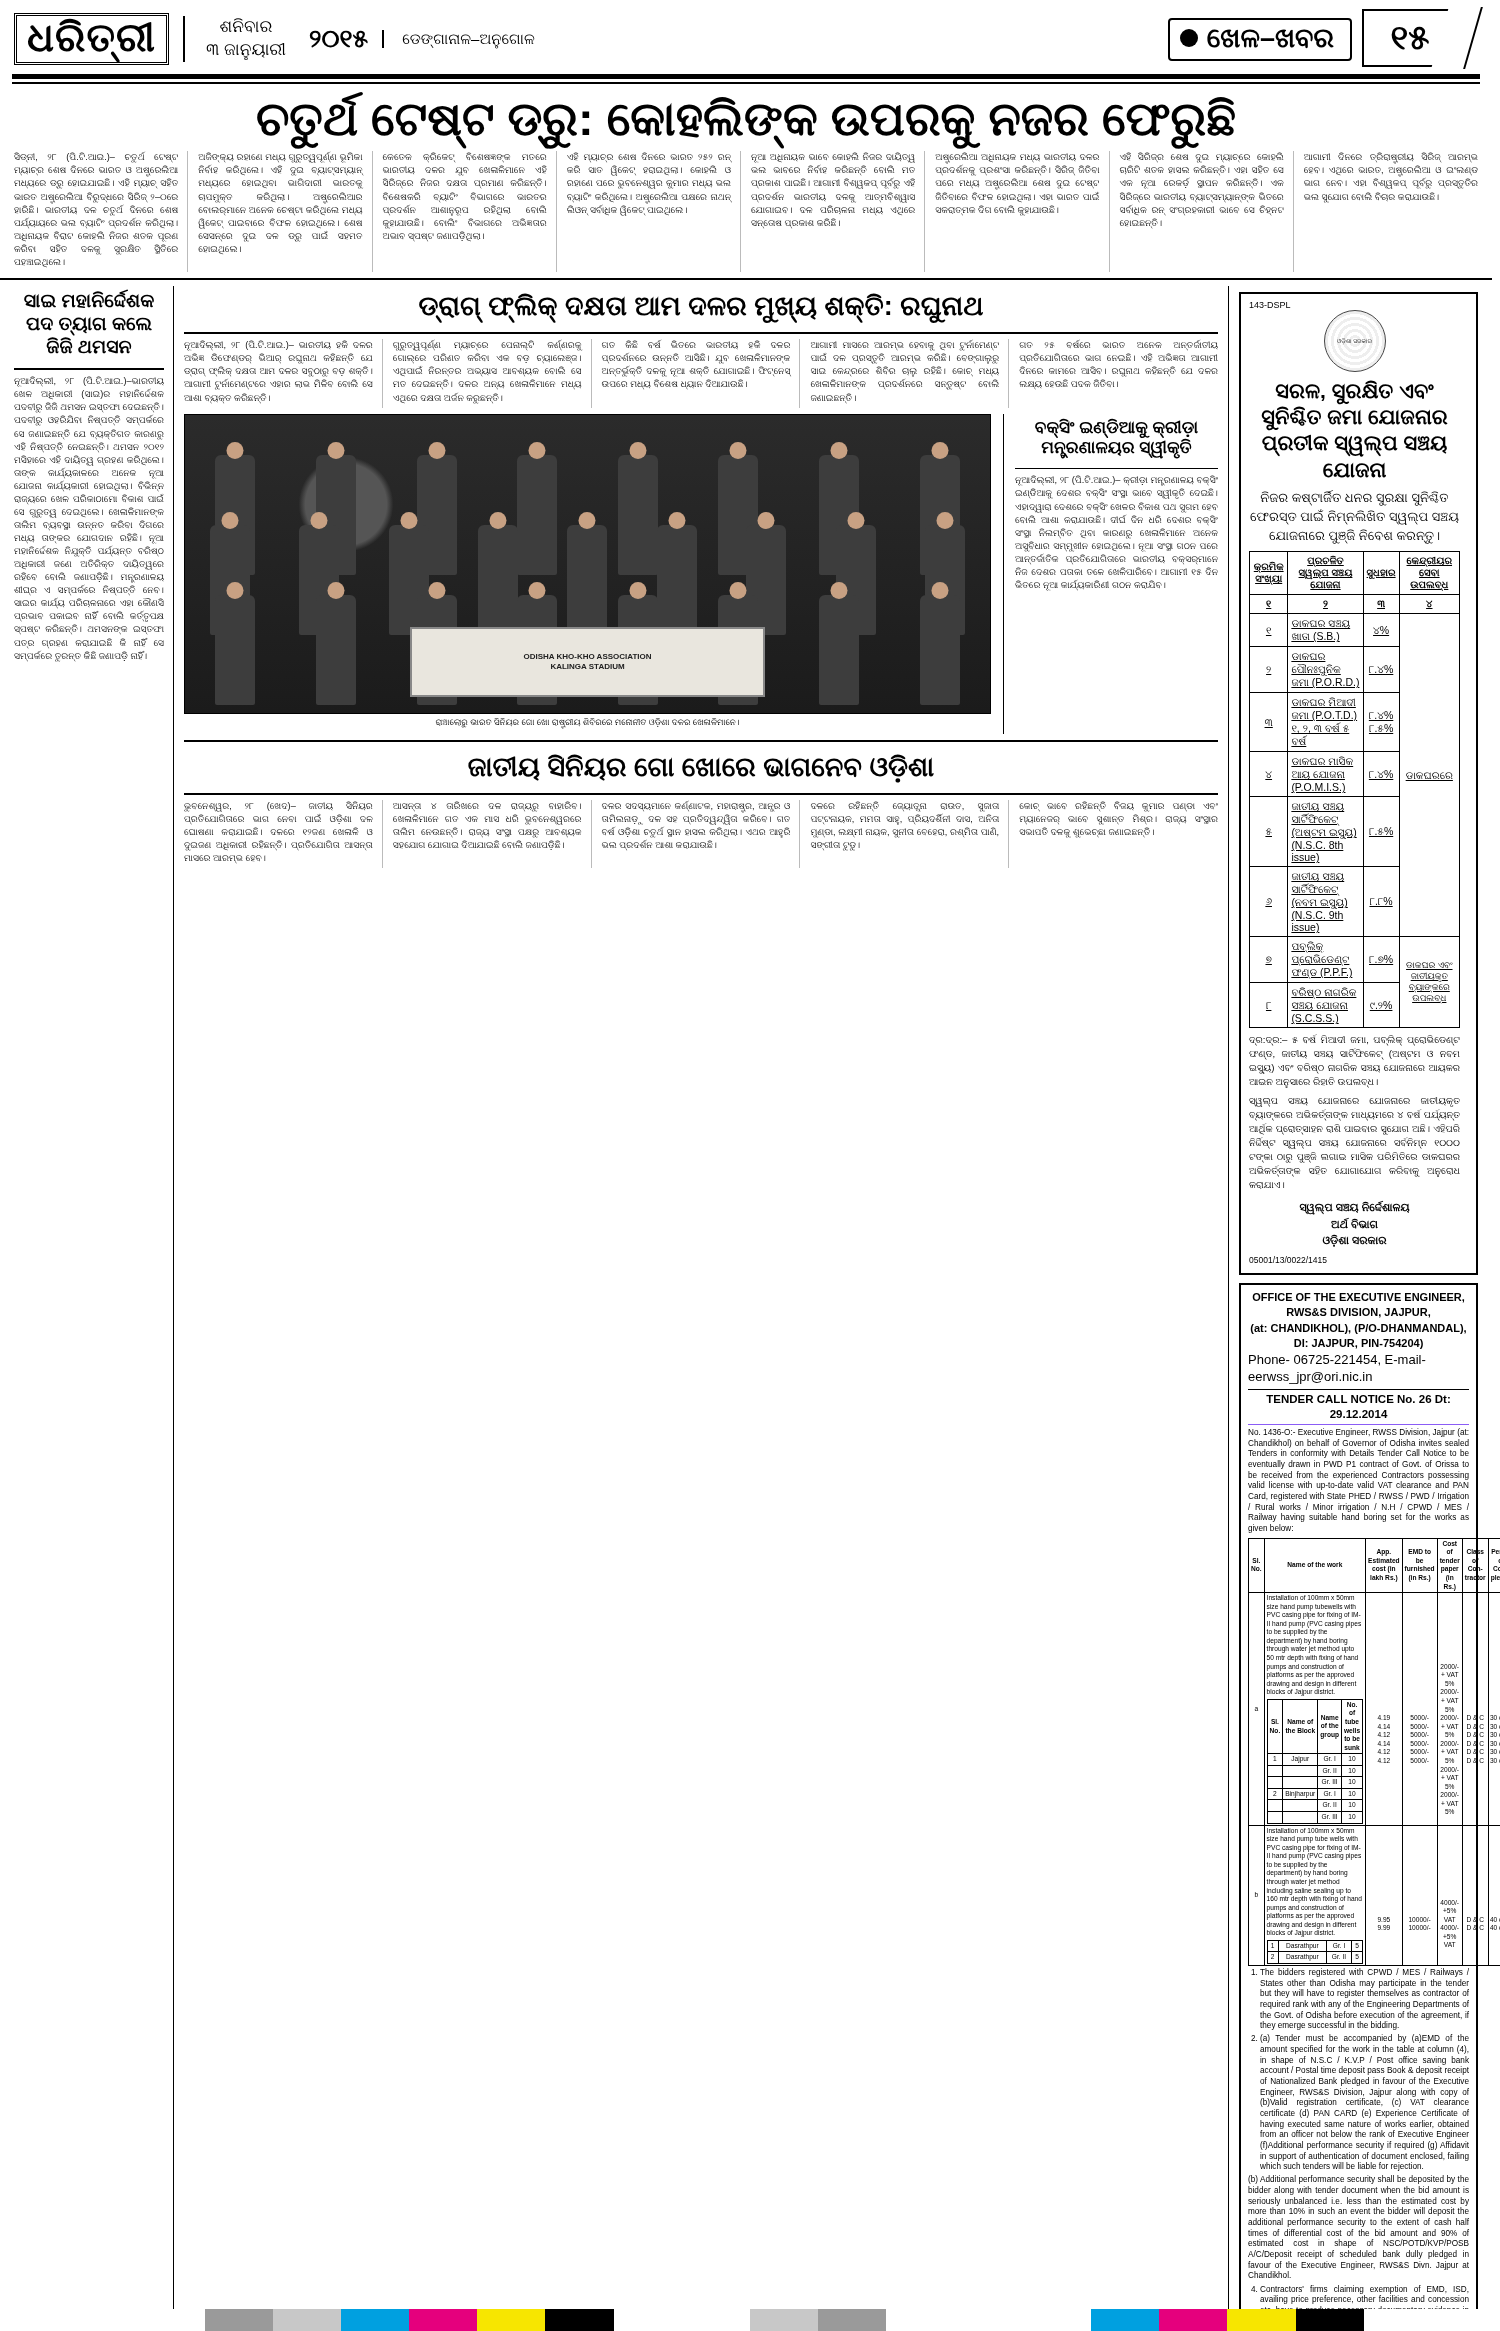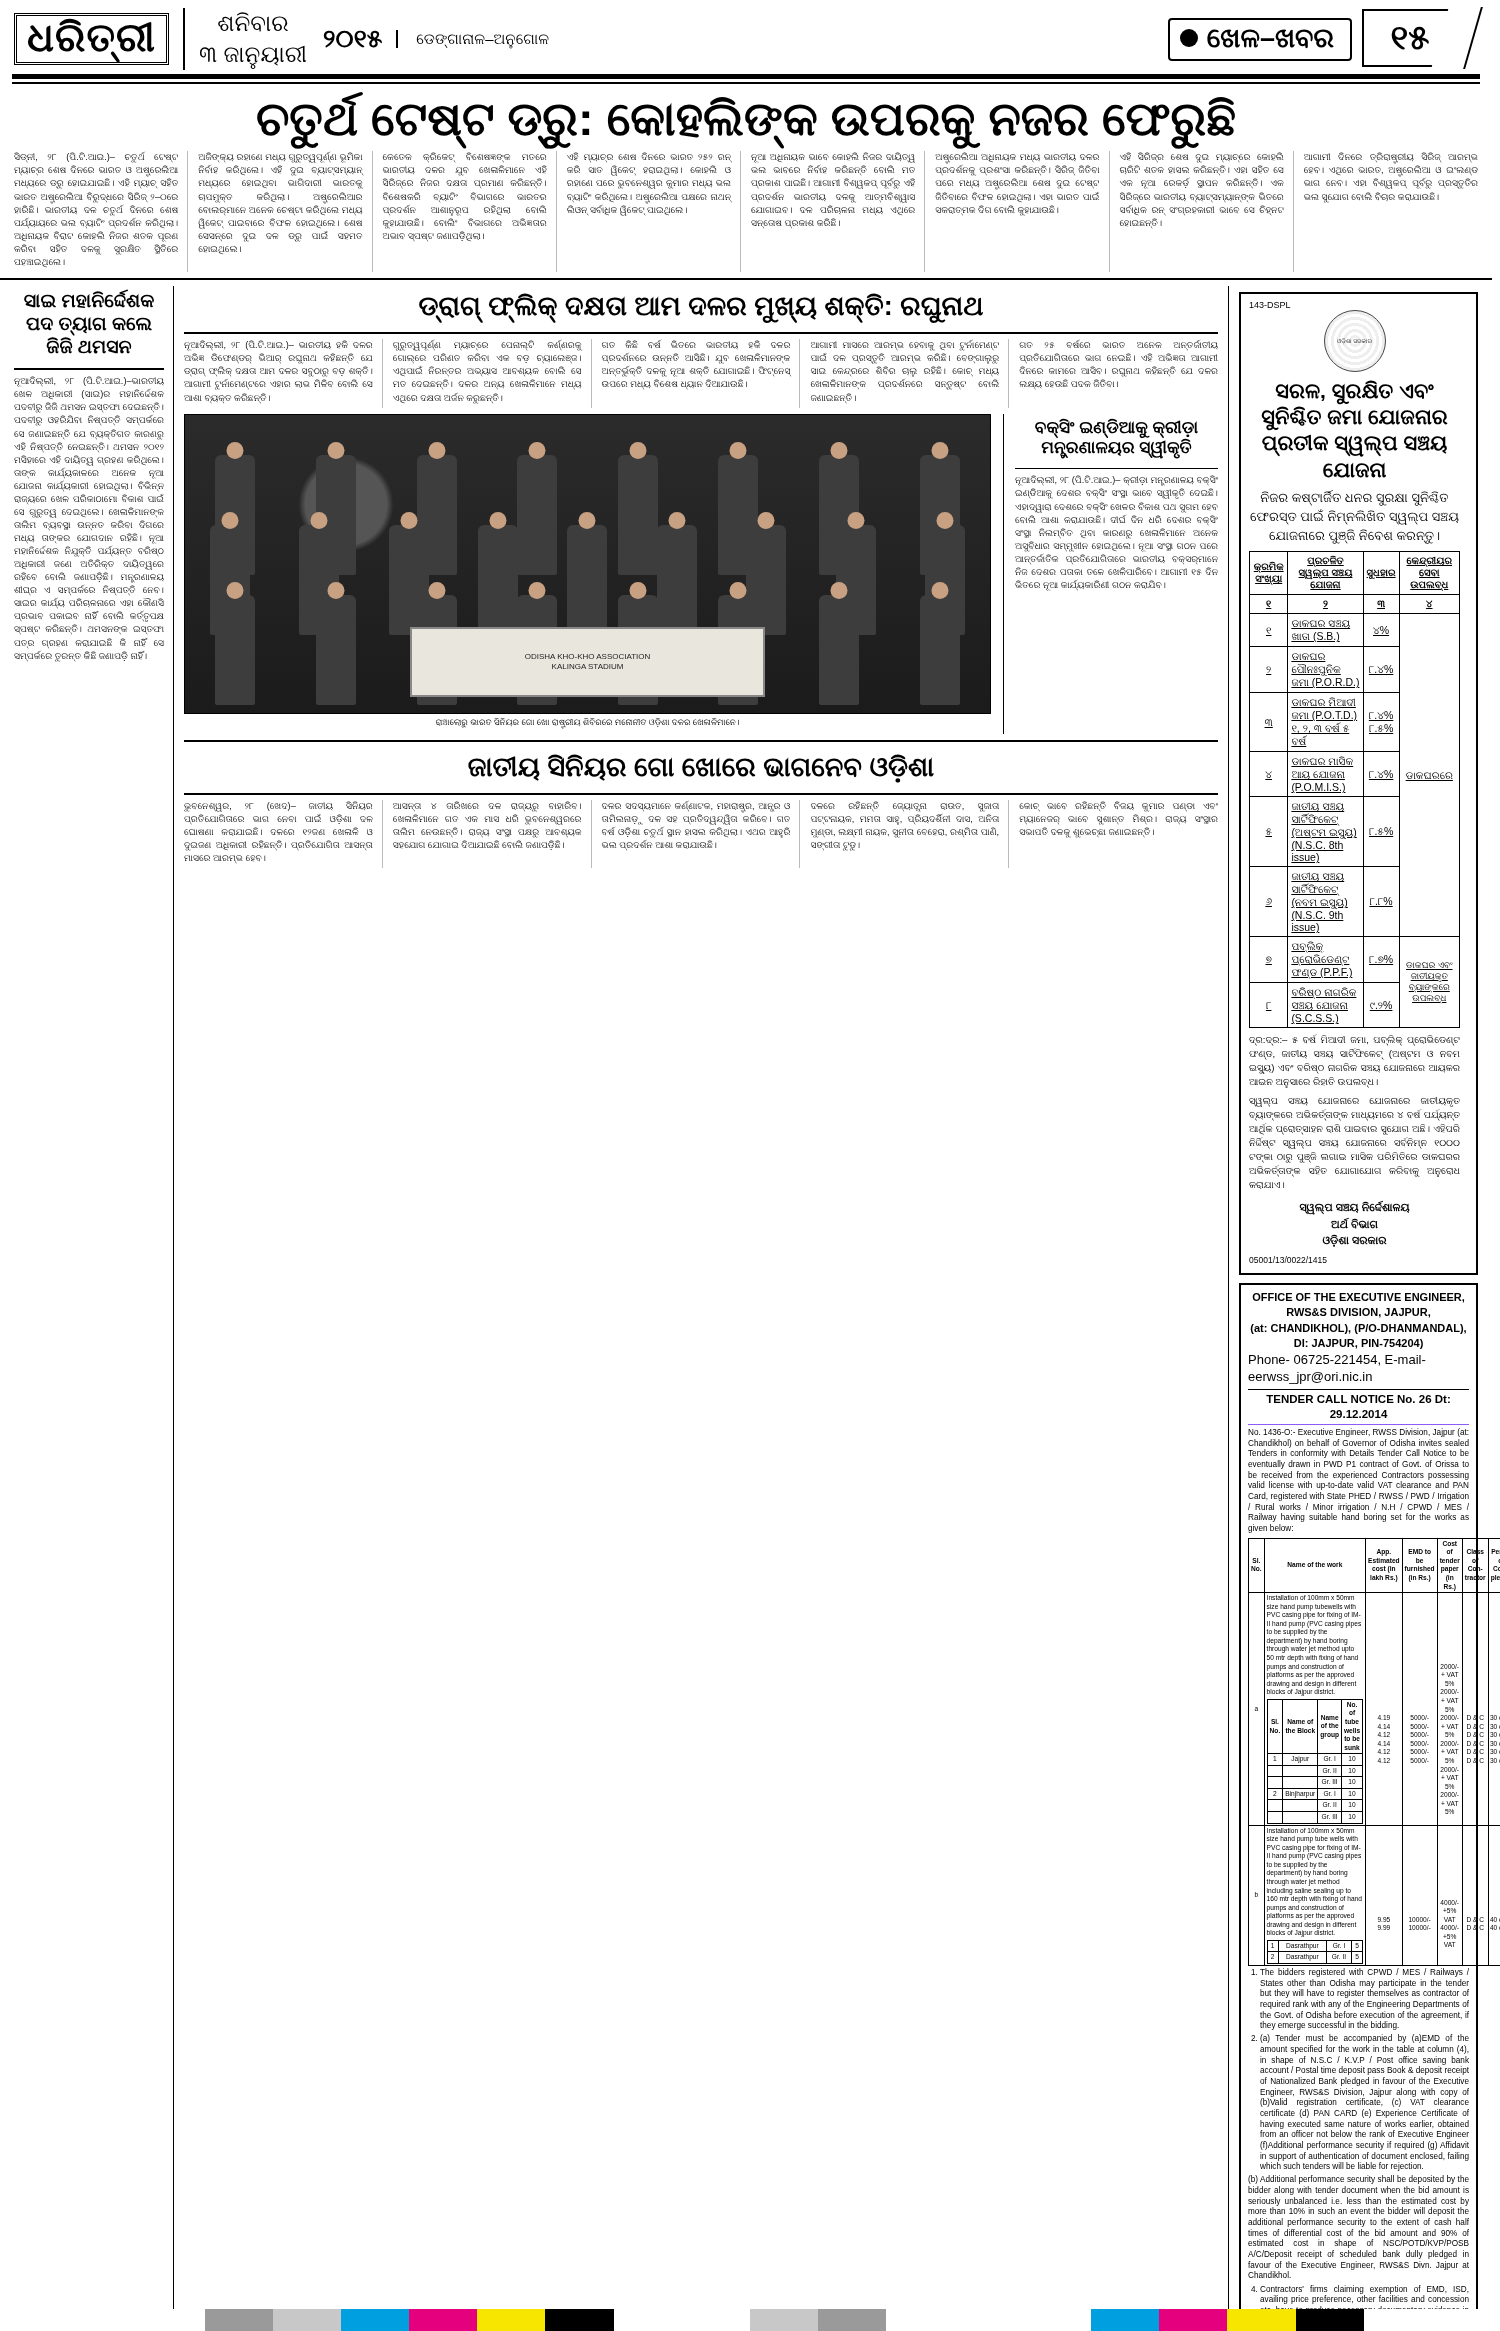--- a/index.html
+++ b/index.html
@@ -24,21 +24,21 @@
     border:3px double #000;
     padding:2px 10px 4px 10px;
     font-family:"Liberation Serif", serif;
     font-size:40px; font-weight:bold;
     letter-spacing:1px;
     line-height:1;
   }
   .mh-date {
     margin-left:14px; padding-left:14px;
     border-left:2px solid #000;
-    font-size:23px; line-height:1.35; text-align:center;
+    font-size:17px; line-height:1.35; text-align:center;
     min-width:110px;
   }
   .mh-sec {
     margin-left:14px; padding-left:18px;
     border-left:2px solid #000;
     font-size:15px;
   }
   .mh-year {
     margin-left:16px; font-size:25px; font-weight:bold;
   }
@@ -118,20 +118,21 @@
   .sep-r { border-right:1px solid #bbb; padding-right:9px; }
 
   
   .photo-team {
     width:100%; height:300px;
     background:
       radial-gradient(circle at 20% 30%, #555 0 6%, transparent 7%),
       linear-gradient(#2b2b2b,#1b1b1b);
     position:relative; overflow:hidden;
     border:1px solid #000;
+    font-weight:bold;
   }
   .photo-team .row {
     position:absolute; left:0; right:0; display:flex; justify-content:space-around;
   }
   .photo-team .p {
     width:40px; background:#3d3d3d; border-radius:6px 6px 2px 2px;
     position:relative;
   }
   .photo-team .p::before{
     content:""; position:absolute; left:50%; top:-13px; transform:translateX(-50%);

